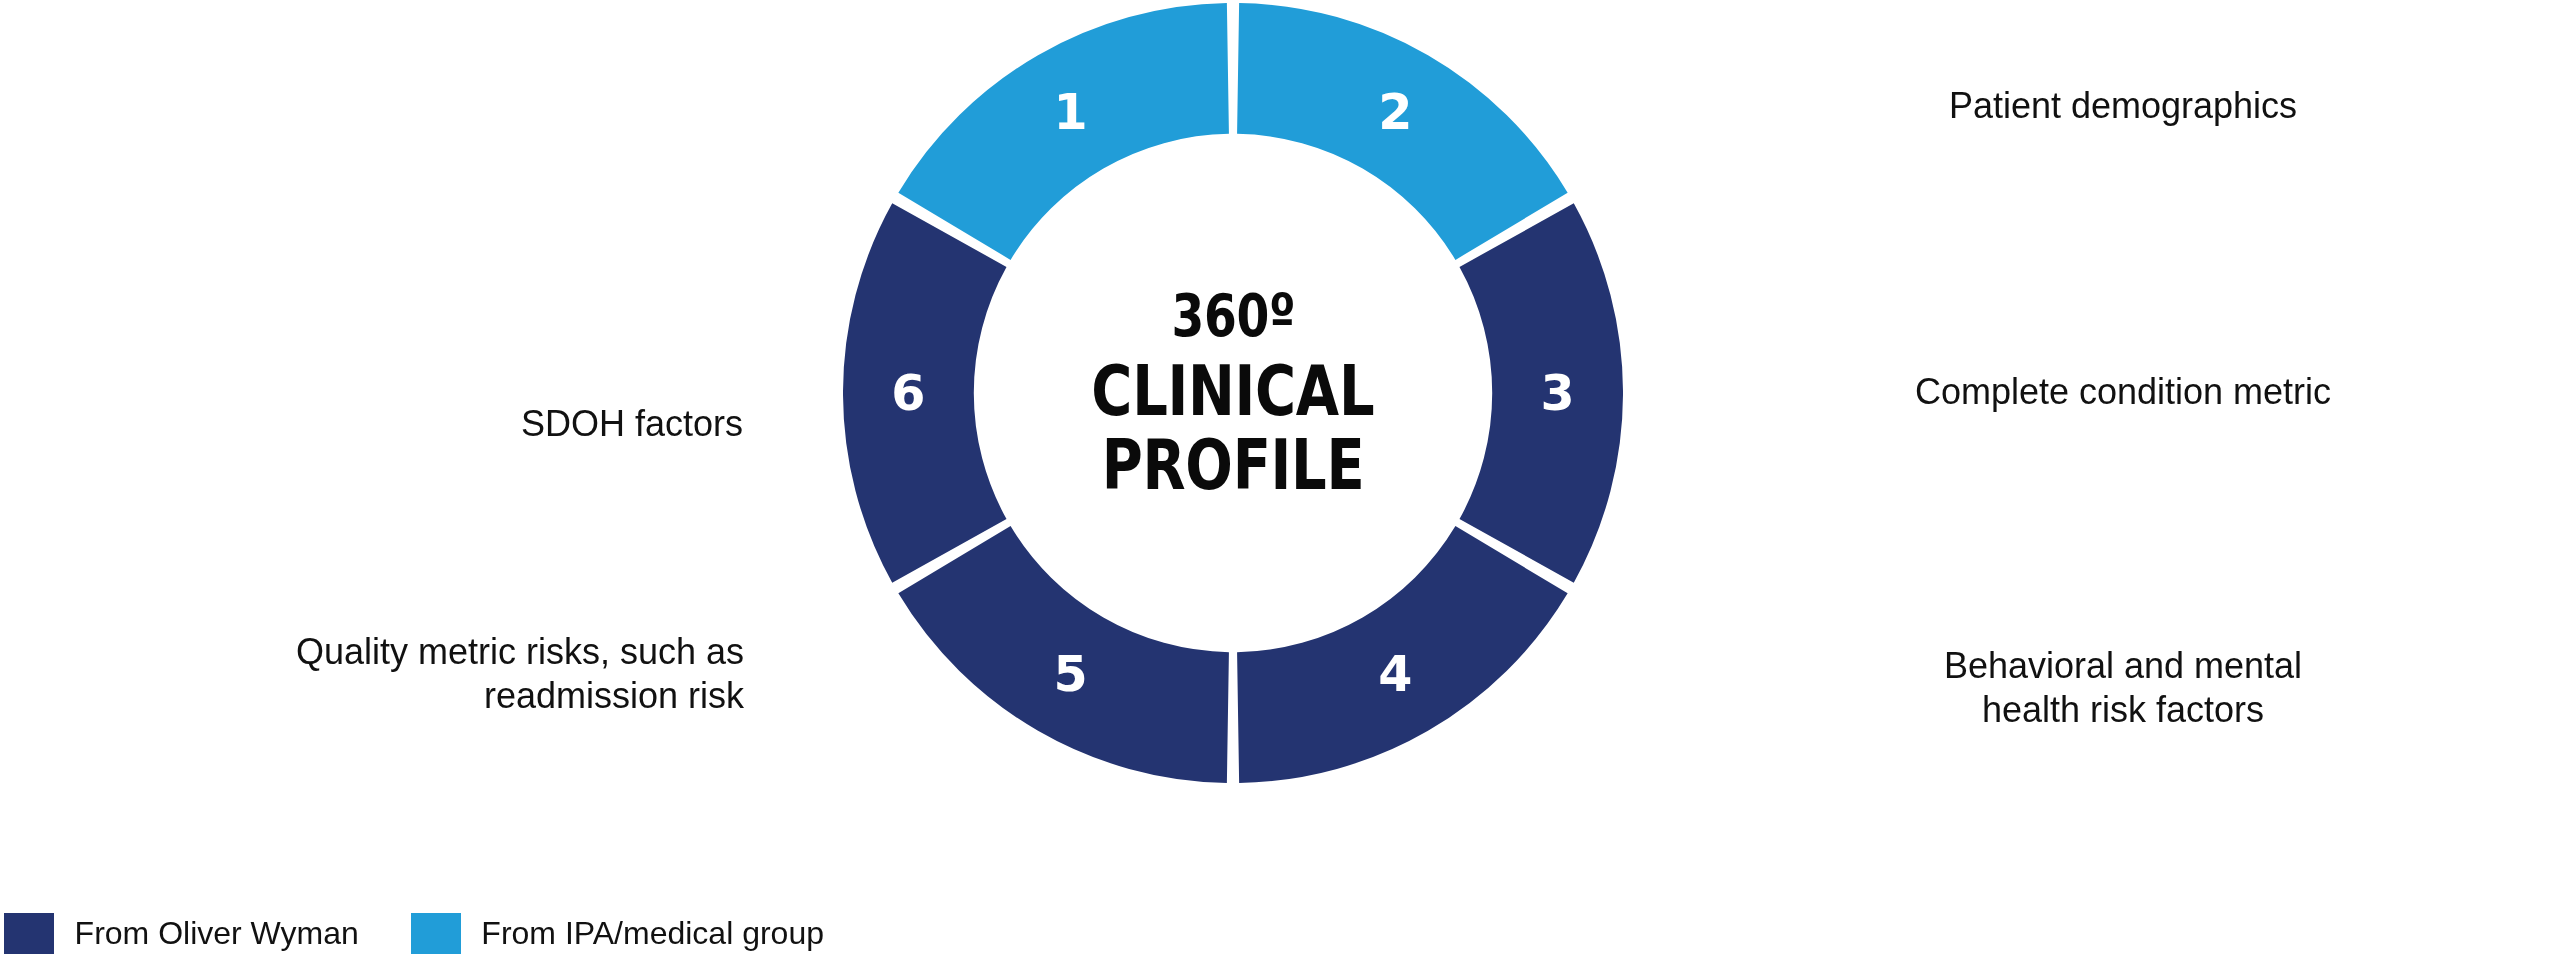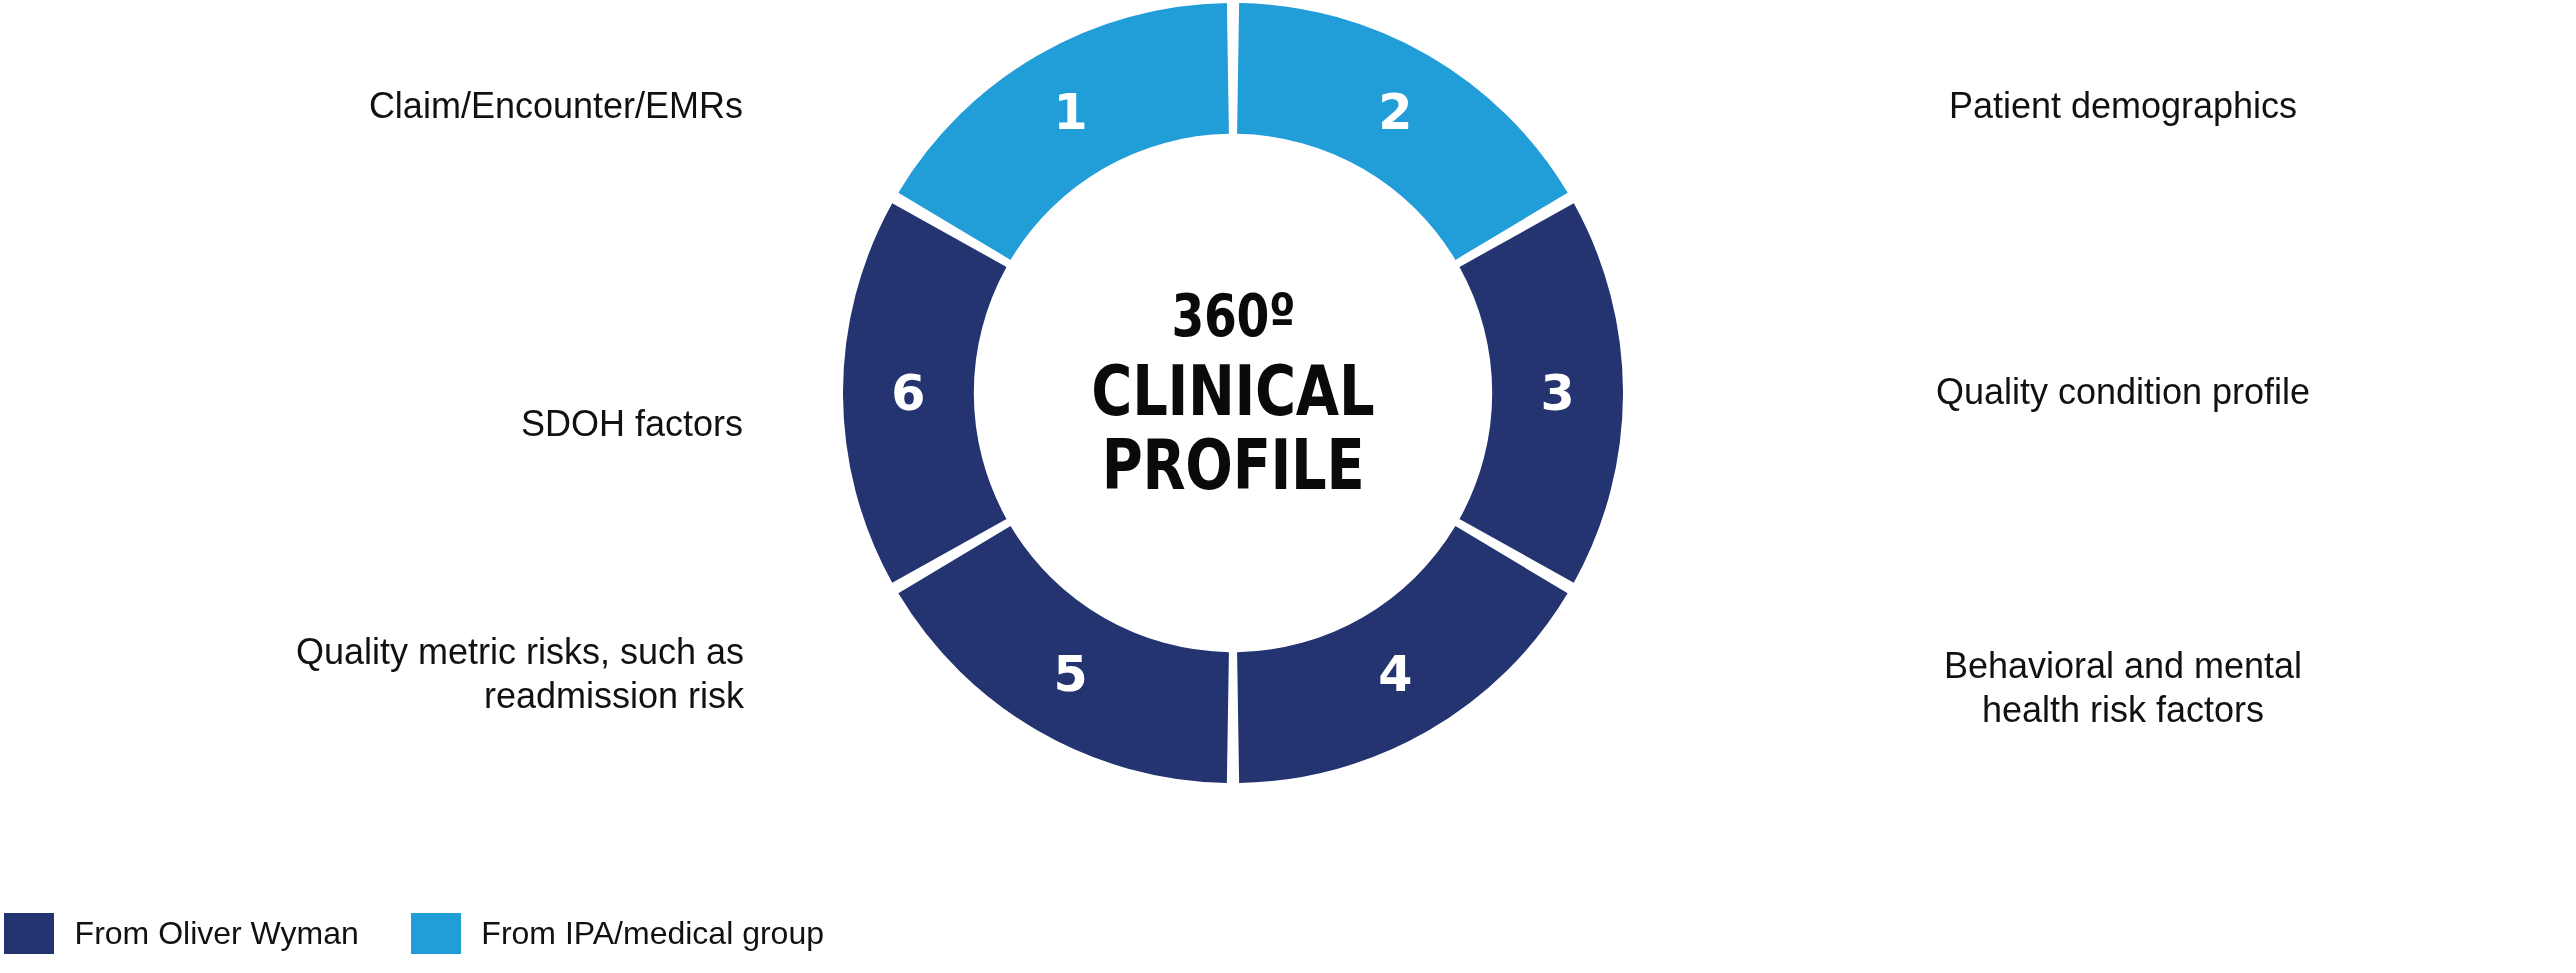--- a/index.html
+++ b/index.html
@@ -140,23 +140,22 @@
         </g>
     </svg>
   </div>
 
   <div id="center-text">
     <div class="ct-line ct-1">360º</div>
     <div class="ct-line ct-2">CLINICAL</div>
     <div class="ct-line ct-3">PROFILE</div>
   </div>
 
-  <div class="callout left" id="label-1">Claim/Encounter/EMRs</div>
   <div class="callout right" id="label-2">Patient demographics</div>
-  <div class="callout right" id="label-3">Quality condition profile</div>
+  <div class="callout right" id="label-3">Complete condition metric</div>
   <div class="callout right" id="label-4">Behavioral and mental
 health risk factors</div>
   <div class="callout left" id="label-5">Quality metric risks, such as
 readmission risk</div>
   <div class="callout left" id="label-6">SDOH factors</div>
 
   <div id="legend">
     <div class="legend-item">
       <span class="legend-swatch" id="legend-swatch-0" style="background: rgb(36, 52, 113);"></span>
       <span class="legend-label">From Oliver Wyman</span>

